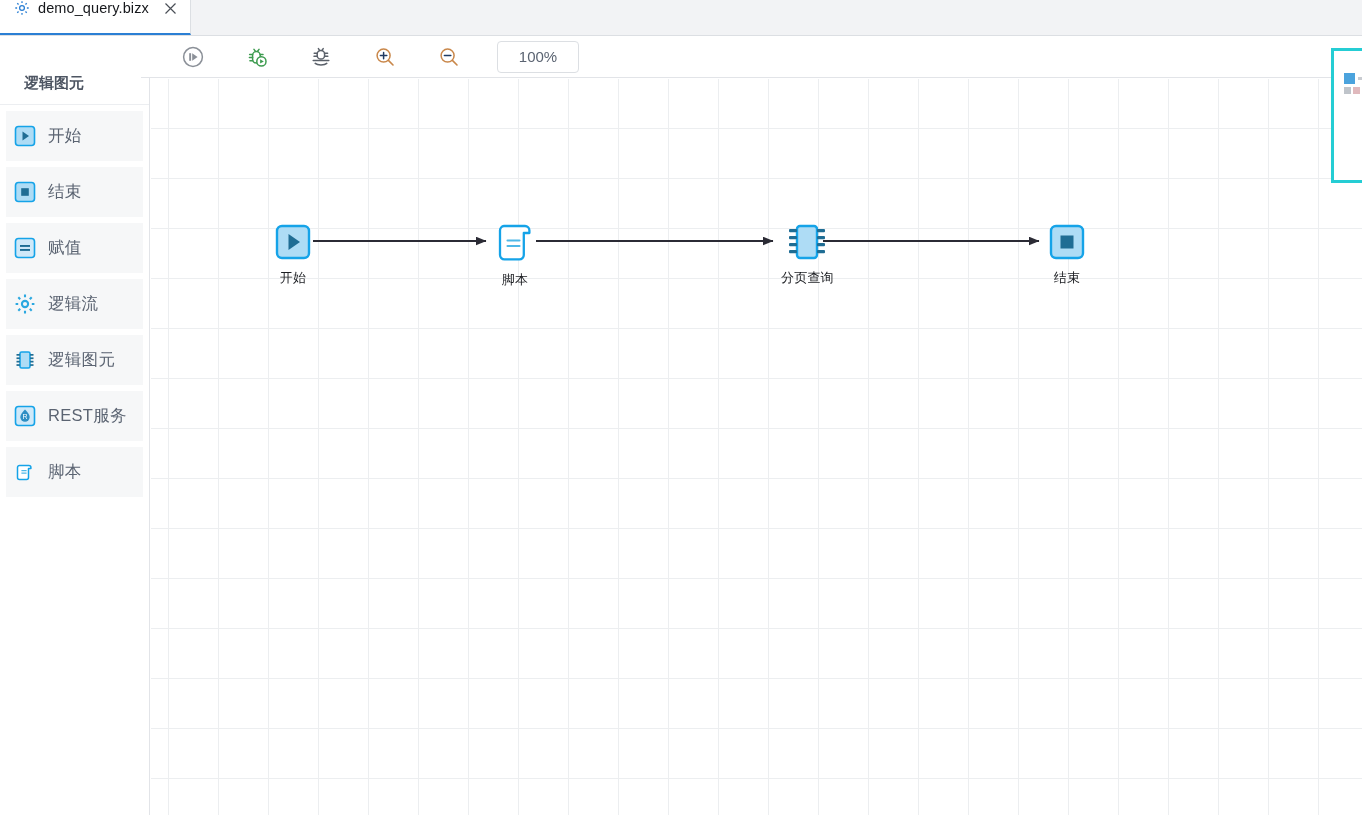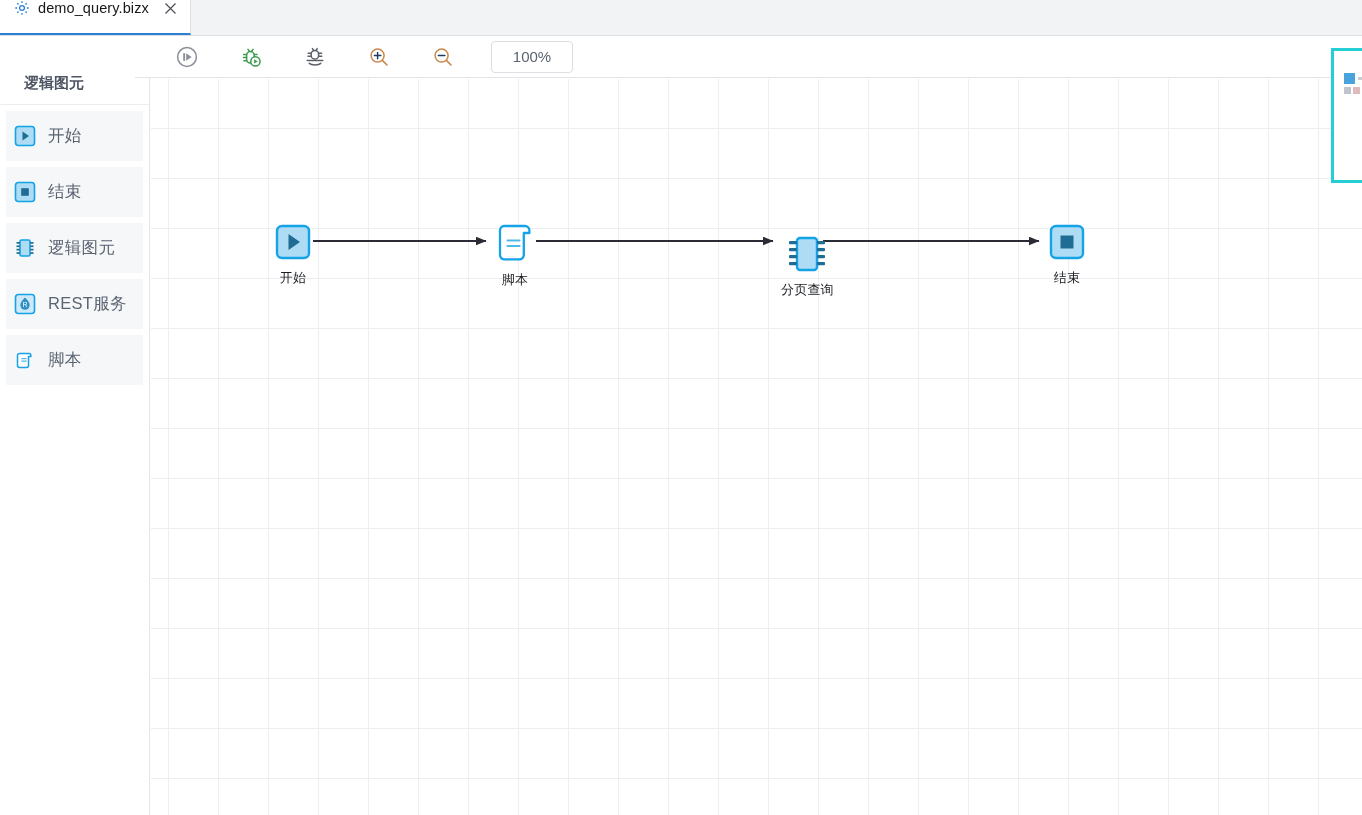--- a/index.html
+++ b/index.html
@@ -65,21 +65,21 @@
   }
   .pal-item:first-child { margin-top: 6px; }
   .pal-ico { width: 22px; height: 22px; flex: 0 0 auto; display:block; }
   .pal-label {
     font-size: 16.5px; color: #5b6472;
     white-space: nowrap; letter-spacing: .3px;
   }
 
   
   .toolbar {
-    position: absolute; left: 135px; top: 36px;
+    position: absolute; left: 141px; top: 36px;
     width: 1211px; height: 42px;
     background: #ffffff;
     border-bottom: 1px solid #e2e4e8;
     display: flex; align-items: center;
     padding-left: 20px; gap: 0px;
   }
   .tb-btn {
     width: 64px; height: 42px;
     display: flex; align-items: center; justify-content: center;
     cursor: pointer;
@@ -179,21 +179,42 @@
     <div class="pal-item">
       <span class="pal-ico">
         <svg width="22" height="22" viewBox="0 0 22 22">
           <rect x="1.5" y="1.5" width="19" height="19" rx="3" fill="#aedcf5" stroke="#15a3e8" stroke-width="1.6"></rect>
           <rect x="7.2" y="7.2" width="7.6" height="7.6" fill="#1f6d94"></rect>
         </svg>
       </span>
       <span class="pal-label">结束</span>
     </div>
 
-
+    <div class="pal-item">
+      <span class="pal-ico">
+        <svg width="22" height="22" viewBox="0 0 22 22">
+          <rect x="1.5" y="1.5" width="19" height="19" rx="3" fill="#cfe9f9" stroke="#15a3e8" stroke-width="1.6"></rect>
+          <rect x="6" y="8" width="10" height="1.9" fill="#1f6d94"></rect>
+          <rect x="6" y="12" width="10" height="1.9" fill="#1f6d94"></rect>
+        </svg>
+      </span>
+      <span class="pal-label">赋值</span>
+    </div>
+
+    <div class="pal-item">
+      <span class="pal-ico">
+        <svg width="22" height="22" viewBox="0 0 22 22">
+          <g fill="none" stroke="#2ba8e0" stroke-width="2.1">
+            <circle cx="11" cy="11" r="3.1"></circle>
+            <path d="M11 1.6v2.6M11 17.8v2.6M1.6 11h2.6M17.8 11h2.6M4.3 4.3l1.9 1.9M15.8 15.8l1.9 1.9M17.7 4.3l-1.9 1.9M6.2 15.8l-1.9 1.9"></path>
+          </g>
+        </svg>
+      </span>
+      <span class="pal-label">逻辑流</span>
+    </div>
 
     <div class="pal-item">
       <span class="pal-ico">
         <svg width="22" height="22" viewBox="0 0 22 22">
           <rect x="6" y="3" width="10" height="16" rx="1.6" fill="#aedcf5" stroke="#15a3e8" stroke-width="1.6"></rect>
           <g fill="#1f6d94">
             <rect x="2.5" y="5" width="3.4" height="1.7"></rect>
               <rect x="2.5" y="8.4" width="3.4" height="1.7"></rect>
             <rect x="2.5" y="11.8" width="3.4" height="1.7"></rect>
               <rect x="2.5" y="15.2" width="3.4" height="1.7"></rect>
@@ -328,21 +349,21 @@
       <svg width="38" height="40" viewBox="0 0 38 40">
         <path d="M8 4 h21 a4.4 4.4 0 0 1 4.4 4.4 v2.6 h-5.6 v22 a4.4 4.4 0 0 1 -4.4 4.4 h-15 a4.4 4.4 0 0 1 -4.4 -4.4 v-24.6 a4.4 4.4 0 0 1 4 -4.4 z" fill="#ffffff" stroke="#15a3e8" stroke-width="2.3" stroke-linejoin="round"></path>
         <g stroke="#4eb8e8" stroke-width="2.1" stroke-linecap="round">
           <path d="M11.5 18.5 h12M11.5 24 h12"></path>
         </g>
       </svg>
     </span>
     <span class="node-label">脚本</span>
   </div>
 
-  <div class="node" style="left:630px;top:157px">
+  <div class="node" style="left:630px;top:145px">
     <span class="node-icon">
       <svg width="42" height="36" viewBox="0 0 42 36">
         <rect x="11" y="2" width="20" height="32" rx="3" fill="#aedcf5" stroke="#15a3e8" stroke-width="2.4"></rect>
         <g fill="#1f6d94">
           <rect x="3" y="5" width="8" height="3.2" rx="1"></rect>
             <rect x="3" y="12" width="8" height="3.2" rx="1"></rect>
           <rect x="3" y="19" width="8" height="3.2" rx="1"></rect>
             <rect x="3" y="26" width="8" height="3.2" rx="1"></rect>
           <rect x="31" y="5" width="8" height="3.2" rx="1"></rect>
             <rect x="31" y="12" width="8" height="3.2" rx="1"></rect>

